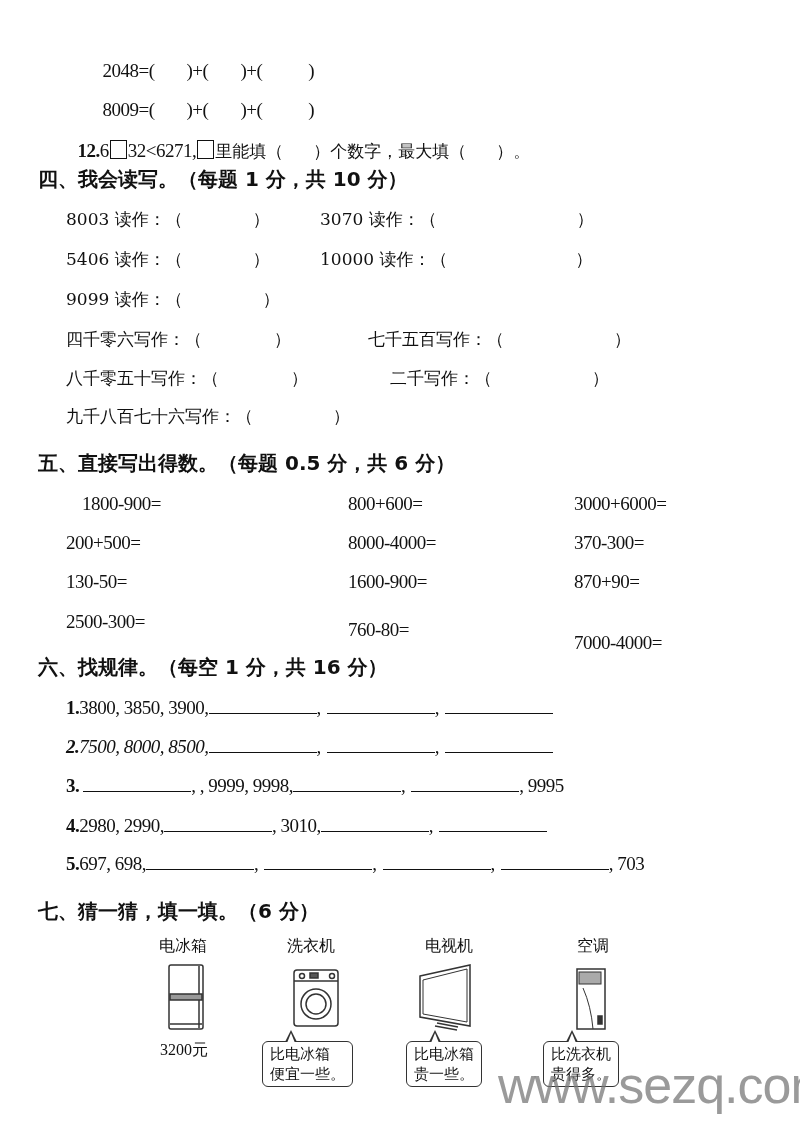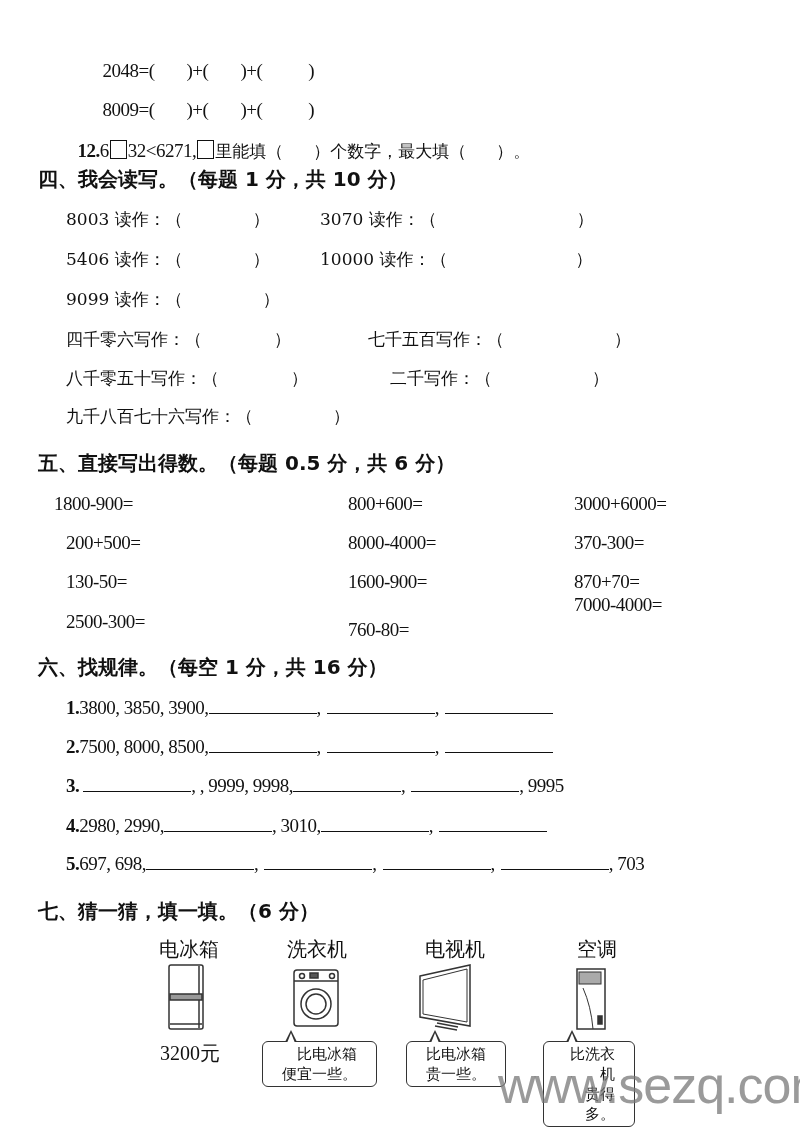--- a/index.html
+++ b/index.html
@@ -5,23 +5,23 @@
   html, body { margin:0; padding:0; background:#fff; }
   body { width:800px; height:1131px; position:relative; overflow:hidden; color:#111;
          font-family:"DejaVu Serif","Liberation Serif",serif; }
   .abs { position:absolute; white-space:pre; }
   .num { font-family:"Liberation Serif","DejaVu Serif",serif; font-size:19px; letter-spacing:-0.5px; }
   .txt { font-size:17px; }
   .head { font-family:"DejaVu Sans","Liberation Sans",sans-serif; font-size:20px; font-weight:bold;text-align:center; }
   .blank { display:inline-block; border-bottom:1.5px solid #111; height:16px; vertical-align:baseline; }
   .box { display:inline-block; width:15px; height:17px; border:1.5px solid #111; vertical-align:-2px; margin:0 1px; }
   .pic { position:absolute; left:155px; top:928px; width:480px; height:165px; }
-  .lbl { position:absolute; font-size:20px; font-family:"DejaVu Sans","Liberation Sans",sans-serif; }
+  .lbl { position:absolute; font-size:16px; font-family:"DejaVu Sans","Liberation Sans",sans-serif; }
   .bubble { position:absolute; border:1.5px solid #333; border-radius:6px; background:#fff;
-            font-size:15px; line-height:20px; padding:2px 19px; font-family:"DejaVu Sans",sans-serif;text-align:right; }
+            font-size:15px; line-height:20px; padding:2px 7px; font-family:"DejaVu Sans",sans-serif; }
   .bubble:before { content:""; position:absolute; top:-12px; left:22px; width:0; height:0;
             border-left:6px solid transparent; border-right:6px solid transparent; border-bottom:12px solid #333; }
   .bubble:after { content:""; position:absolute; top:-9px; left:24px; width:0; height:0;
             border-left:4px solid transparent; border-right:4px solid transparent; border-bottom:10px solid #fff; }
   .watermark { position:absolute; left:498px; top:1055px; font-family:"Liberation Sans",sans-serif;
             font-size:52px; color:rgba(120,120,120,0.75); letter-spacing:-1px; }
 </style>
 </head>
 <body>
 
@@ -41,36 +41,36 @@
 <div class="abs txt" style="left:66px;top:248px;"><span>5406 读作：（</span><span style="display:inline-block;width:70px"></span><span>）</span></div>
 <div class="abs txt" style="left:320px;top:248px;"><span>10000 读作：（</span><span style="display:inline-block;width:128px"></span><span>）</span></div>
 <div class="abs txt" style="left:66px;top:288px;"><span>9099 读作：（</span><span style="display:inline-block;width:80px"></span><span>）</span></div>
 <div class="abs txt" style="left:66px;top:328px;"><span>四千零六写作：（</span><span style="display:inline-block;width:72px"></span><span>）</span></div>
 <div class="abs txt" style="left:368px;top:328px;"><span>七千五百写作：（</span><span style="display:inline-block;width:110px"></span><span>）</span></div>
 <div class="abs txt" style="left:66px;top:367px;"><span>八千零五十写作：（</span><span style="display:inline-block;width:72px"></span><span>）</span></div>
 <div class="abs txt" style="left:390px;top:367px;"><span>二千写作：（</span><span style="display:inline-block;width:100px"></span><span>）</span></div>
 <div class="abs txt" style="left:66px;top:405px;"><span>九千八百七十六写作：（</span><span style="display:inline-block;width:80px"></span><span>）</span></div>
 
 <div class="abs head" style="left:38px;top:450px;">五、直接写出得数。（每题 0.5 分，共 6 分）</div>
-<div class="abs num" style="left:54px;top:493px;">1800-900=</div>
+<div class="abs num" style="left:82px;top:493px;">1800-900=</div>
 <div class="abs num" style="left:348px;top:493px;">800+600=</div>
 <div class="abs num" style="left:574px;top:493px;">3000+6000=</div>
 <div class="abs num" style="left:66px;top:532px;">200+500=</div>
 <div class="abs num" style="left:348px;top:532px;">8000-4000=</div>
 <div class="abs num" style="left:574px;top:532px;">370-300=</div>
 <div class="abs num" style="left:66px;top:571px;">130-50=</div>
 <div class="abs num" style="left:348px;top:571px;">1600-900=</div>
-<div class="abs num" style="left:574px;top:571px;">870+70=</div>
+<div class="abs num" style="left:574px;top:571px;">870+90=</div>
 <div class="abs num" style="left:66px;top:611px;">2500-300=</div>
 <div class="abs num" style="left:348px;top:611px;margin-top:8px;">760-80=</div>
-<div class="abs num" style="left:574px;top:594px;">7000-4000=</div>
+<div class="abs num" style="left:574px;top:632px;">7000-4000=</div>
 
 <div class="abs head" style="left:38px;top:654px;">六、找规律。（每空 1 分，共 16 分）</div>
 <div class="abs num" style="left:66px;top:697px;"><b>1.</b><span>3800, 3850, 3900,</span><span class="blank" style="width:108px"></span><span>,</span><span class="blank" style="width:108px;margin-left:6px"></span><span>,</span><span class="blank" style="width:108px;margin-left:6px"></span></div>
-<div class="abs num" style="left:66px;top:736px;"><b>2.</b><span>7500, 8000, 8500,</span><span class="blank" style="width:108px"></span><span>,</span><span class="blank" style="width:108px;margin-left:6px"></span><span>,</span><span class="blank" style="width:108px;margin-left:6px"></span></div>
+<div class="abs num" style="left:66px;top:736px;font-style:italic;"><b>2.</b><span>7500, 8000, 8500,</span><span class="blank" style="width:108px"></span><span>,</span><span class="blank" style="width:108px;margin-left:6px"></span><span>,</span><span class="blank" style="width:108px;margin-left:6px"></span></div>
 <div class="abs num" style="left:66px;top:775px;"><b>3.</b><span class="blank" style="width:108px;margin-left:4px"></span><span>, , 9999, 9998,</span><span class="blank" style="width:108px"></span><span>,</span><span class="blank" style="width:108px;margin-left:6px"></span><span>, 9995</span></div>
 <div class="abs num" style="left:66px;top:815px;"><b>4.</b><span>2980, 2990,</span><span class="blank" style="width:108px"></span><span>, 3010,</span><span class="blank" style="width:108px"></span><span>,</span><span class="blank" style="width:108px;margin-left:6px"></span></div>
 <div class="abs num" style="left:66px;top:853px;"><b>5.</b><span>697, 698,</span><span class="blank" style="width:108px"></span><span>,</span><span class="blank" style="width:108px;margin-left:6px"></span><span>,</span><span class="blank" style="width:108px;margin-left:6px"></span><span>,</span><span class="blank" style="width:108px;margin-left:6px"></span><span>, 703</span></div>
 
 <div class="abs head" style="left:38px;top:898px;">七、猜一猜，填一填。（6 分）</div>
 
 <div class="pic">
 
   <div class="lbl" style="left:4px;top:8px;">电冰箱</div>
   <div class="lbl" style="left:132px;top:8px;">洗衣机</div>

